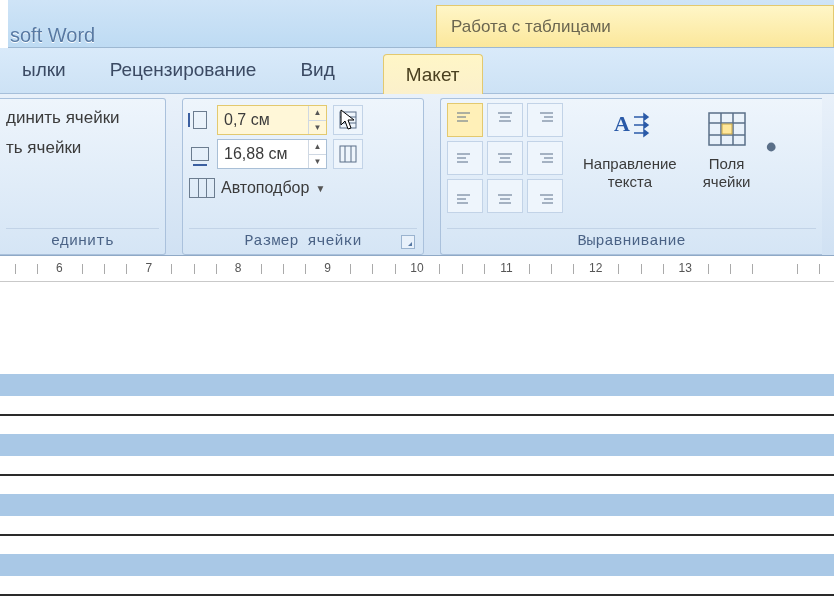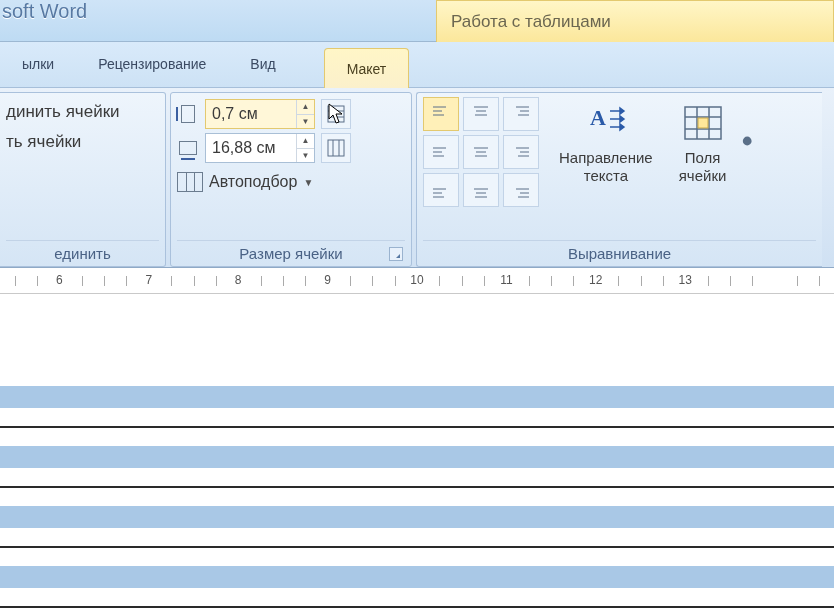--- a/index.html
+++ b/index.html
@@ -9,25 +9,26 @@
     font-size: 15px;
     background: #fff;
     width: 834px;
     height: 614px;
     overflow: hidden;
     color: #3b3b3b;
   }
 
   
   .title-bar {
-    height: 42px;
+    height: 48px;
     background: linear-gradient(to bottom, #cfe4f7 0%, #bedbf3 100%);
     display: flex;
-    align-items: flex-start;
+    align-items: flex-end;
     border-bottom: 1px solid #9db8d2;
+    margin-left: 8px;
   }
   .title-app {
     padding-left: 2px;
     font-size: 20px;
     color: #5779a3;
     text-shadow: 0 1px 0 #fff;
   }
   .title-context {
     position: relative;
     margin-left: auto;
@@ -48,63 +49,64 @@
     height: 46px;
     background: linear-gradient(to bottom, #d9eafa 0%, #cde2f5 100%);
     border-bottom: 1px solid #a6bfda;
     display: flex;
     align-items: flex-end;
   }
   .tab {
     padding: 0 22px;
     height: 46px;
     line-height: 46px;
-    font-size: 14px;
+    font-size: 19px;
     color: #3b4a63;
     cursor: pointer;
   }
   .tab.context { color: #4a4a3a; }
   .tab.active {
     background: linear-gradient(to bottom, #fff6c7 0%, #fbf0cb 100%);
     border: 1px solid #e3c96f;
     border-bottom: none;
     border-radius: 4px 4px 0 0;
     color: #4a4020;
     height: 40px;
     line-height: 40px;
     margin-bottom: -1px;
   }
 
   
   .ribbon {
-    height: 180px;
+    height: 162px;
     background: linear-gradient(to bottom, #e9f1fa 0%, #d0e1f3 100%);
     border-bottom: 1px solid #8fa9c6;
     display: flex;
-    gap: 4px;
+    gap: 16px;
     padding: 4px 12px 0 0;
   }
   .group {
     border: 1px solid #aac1dc;
     border-radius: 3px;
     background: linear-gradient(to bottom, #eef5fc 0%, #d5e5f5 100%);
     display: flex;
     flex-direction: column;
     padding: 4px 6px 0 6px;
     position: relative;
   }
   .group-body { flex: 1; display: flex; flex-direction: column; }
   .group-label {
     text-align: center;
     font-size: 15px;
     color: #4a6285;
     padding: 4px 0 4px 0;
     border-top: 1px solid #c2d3e7;
     margin-top: auto;
     position: relative;
+    font-family: Liberation Mono, monospace;
   }
   .group-label .launcher {
     position: absolute;
     right: 2px;
     top: 6px;
     width: 14px;
     height: 14px;
     border: 1px solid #9ab3cf;
     background: #e8f1fb;
     cursor: pointer;

